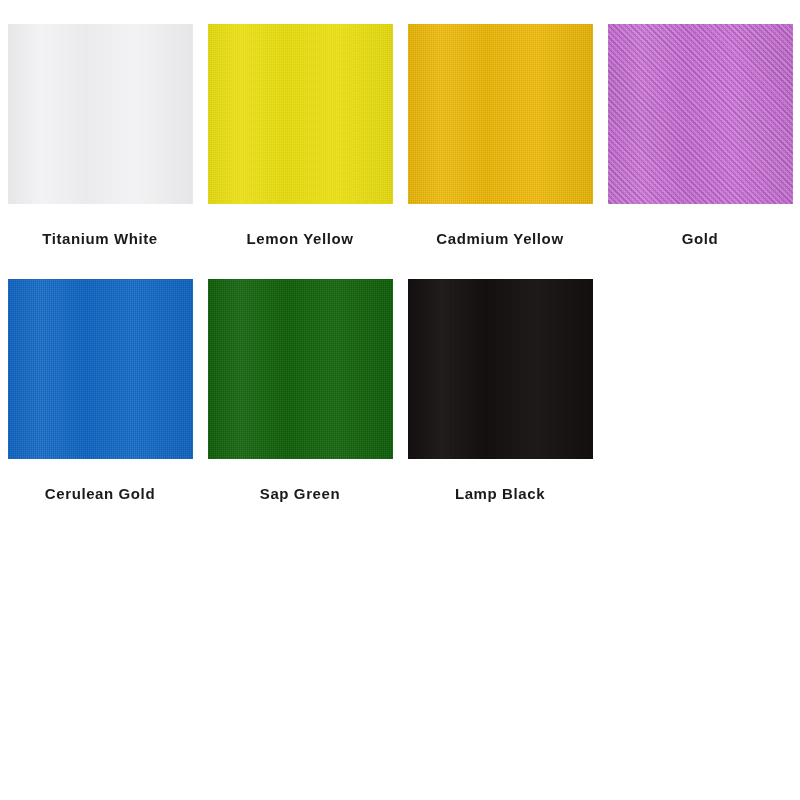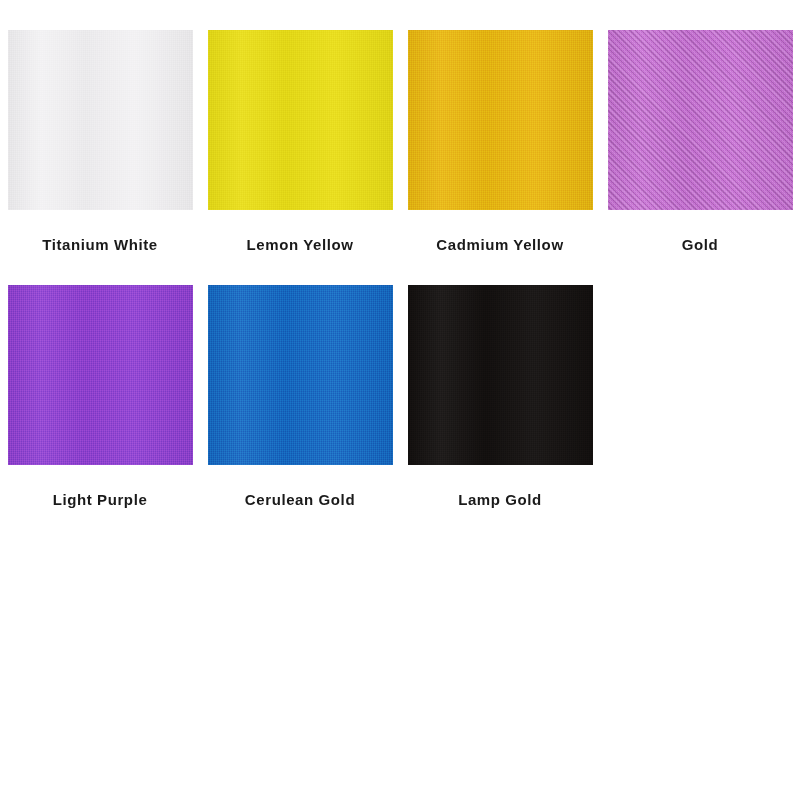--- a/index.html
+++ b/index.html
@@ -13,21 +13,21 @@
     font-family: "Liberation Sans", sans-serif;
     overflow: hidden;
   }
 
   #swatch-grid {
     width: 688px;
     height: 800px;
     display: grid;
     grid-template-columns: repeat(4, 200px);
     grid-template-rows: repeat(3, 255px);
-    padding-top: 30px;
+    padding-top: 24px;
     box-sizing: border-box;
   }
 
   .swatch-cell {
     display: flex;
     flex-direction: column;
     align-items: center;
   }
 
   .chip-wrap {
@@ -137,38 +137,38 @@
       <div class="chip-wrap twilled">
         <div class="chip" style="background-color: rgb(199, 111, 212);"></div>
         <div class="shade"></div>
         <div class="weave"></div>
         <div class="twill"></div>
       </div>
       <div class="swatch-label" data-bind="swatches.4.label">Gold</div>
     </div>
     <div class="swatch-cell">
       <div class="chip-wrap">
-        <div class="chip" style="background-color: rgb(139, 63, 208);"></div>
-        <div class="shade"></div>
-        <div class="weave"></div>
-        <div class="twill"></div>
-      </div>
-      <div class="swatch-label" data-bind="swatches.5.label">Light Purple</div>
-    </div>
-    <div class="swatch-cell">
-      <div class="chip-wrap">
         <div class="chip" style="background-color: rgb(21, 101, 192);"></div>
         <div class="shade"></div>
         <div class="weave"></div>
         <div class="twill"></div>
       </div>
       <div class="swatch-label" data-bind="swatches.6.label">Cerulean Gold</div>
     </div>
     <div class="swatch-cell">
       <div class="chip-wrap">
+        <div class="chip" style="background-color: rgb(21, 96, 15);"></div>
+        <div class="shade"></div>
+        <div class="weave"></div>
+        <div class="twill"></div>
+      </div>
+      <div class="swatch-label" data-bind="swatches.8.label">Sap Green</div>
+    </div>
+    <div class="swatch-cell">
+      <div class="chip-wrap">
         <div class="chip" style="background-color: rgb(18, 15, 14);"></div>
         <div class="shade"></div>
         <div class="weave"></div>
         <div class="twill"></div>
       </div>
-      <div class="swatch-label" data-bind="swatches.10.label">Lamp Gold</div>
+      <div class="swatch-label" data-bind="swatches.10.label">Lamp Black</div>
     </div>
   </div>
 
 </body></html>

